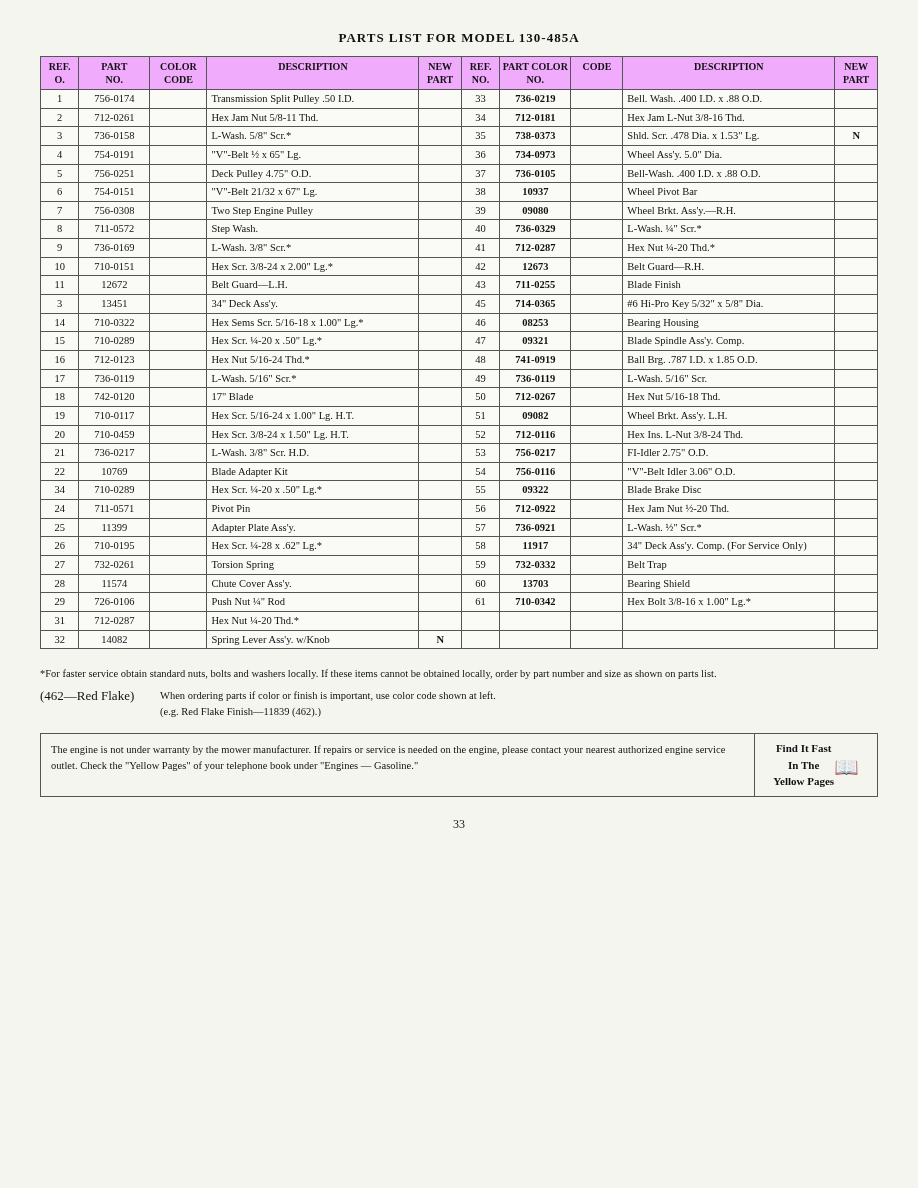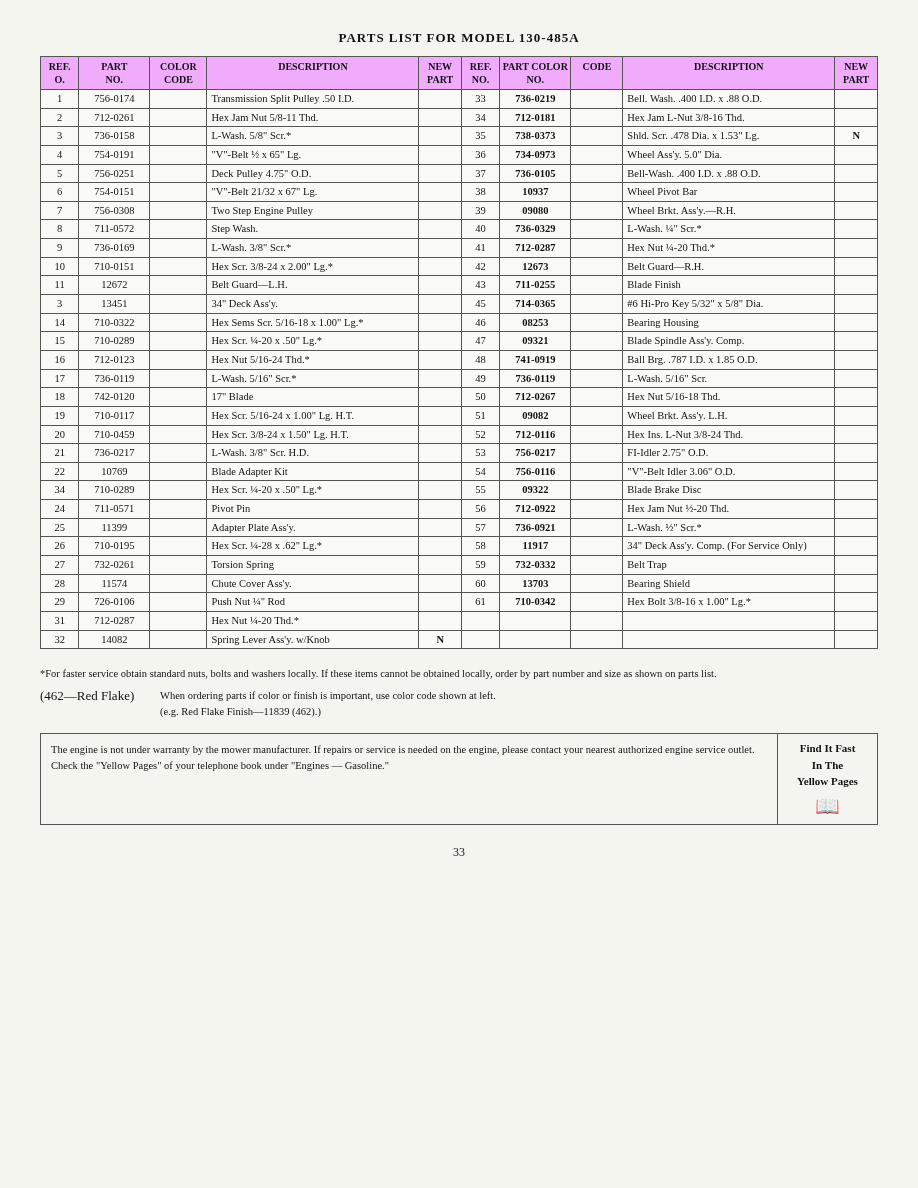--- a/index.html
+++ b/index.html
@@ -88,21 +88,20 @@
     .engine-text {
       flex: 1;
       padding: 8px 10px;
       font-size: 10.5px;
       line-height: 1.5;
     }
     .find-fast-box {
       border-left: 1px solid #555;
       padding: 6px 18px;
       display: flex;
-      flex-direction: column;
       align-items: center;
       justify-content: center;
       min-width: 100px;
       text-align: center;
     }
     .find-fast-text {
       font-size: 11px;
       font-weight: bold;
       line-height: 1.5;
     }

